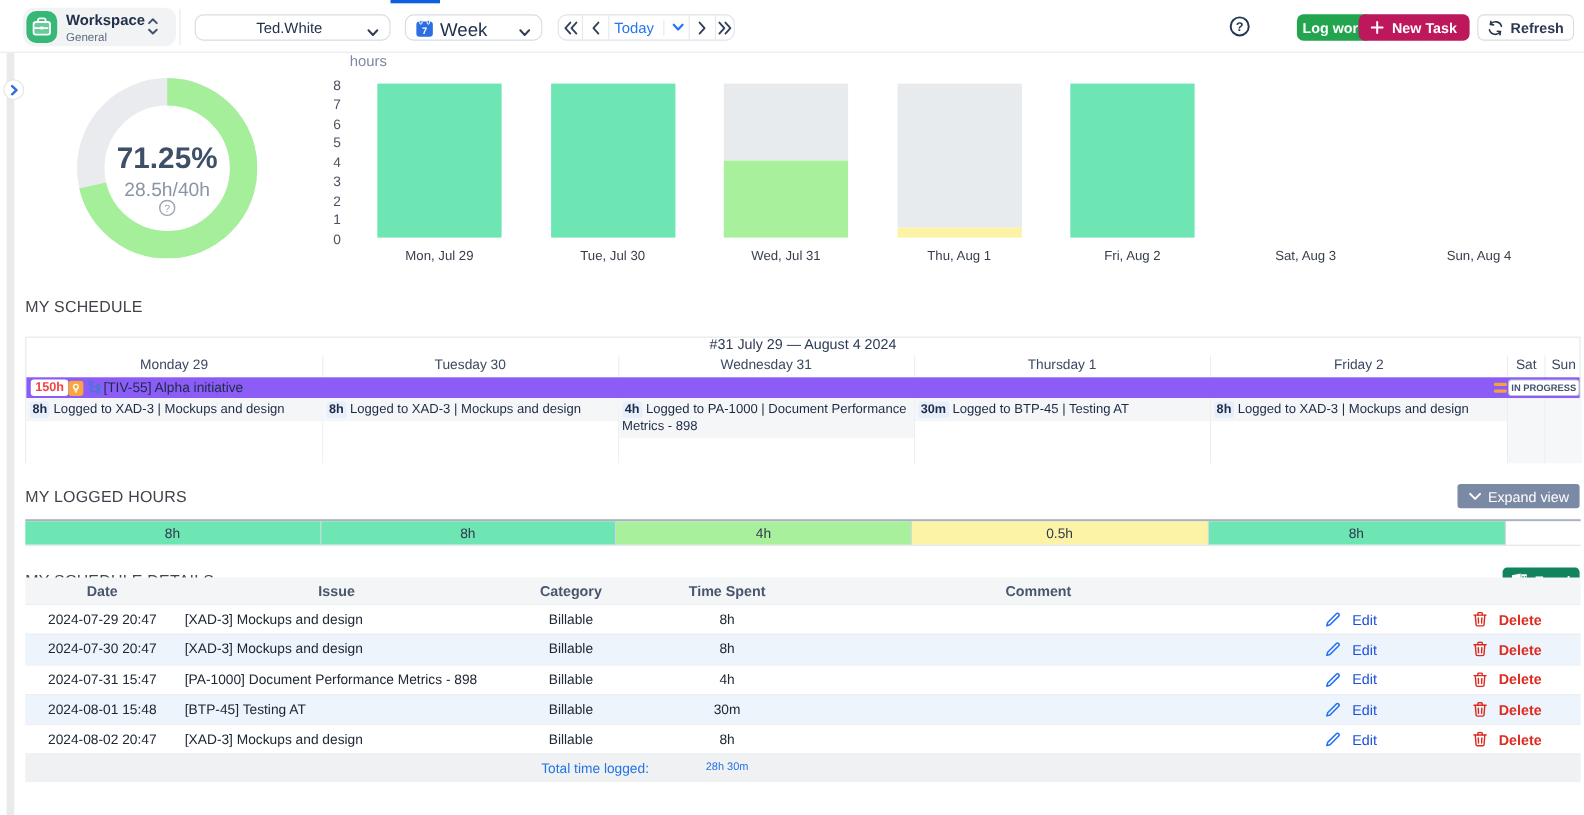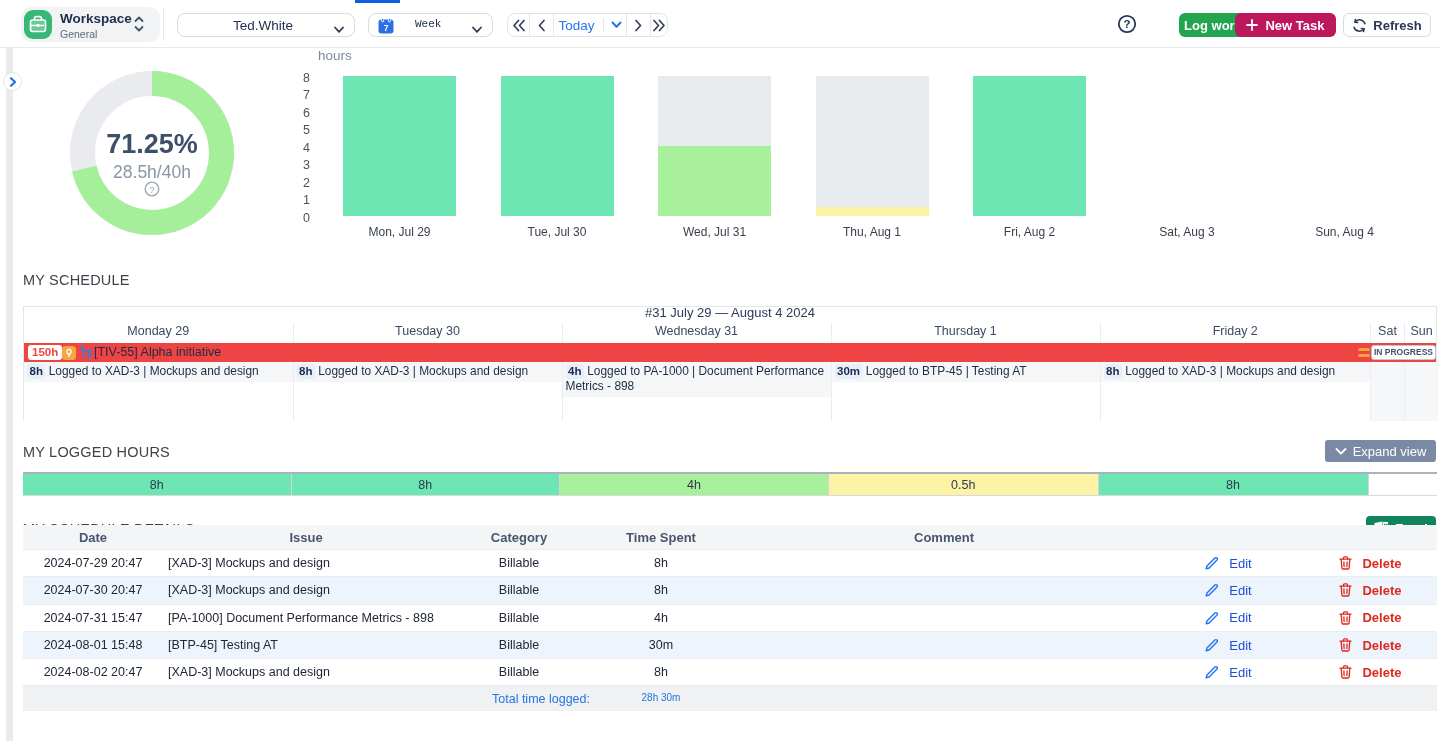--- a/index.html
+++ b/index.html
@@ -12,21 +12,21 @@
 #wschip { position:absolute; left:21px; top:7px; width:139px; height:35px; background:#f2f3f5; border-radius:10px; }
 #wsicon { position:absolute; left:3px; top:2.5px; width:28px; height:29px; background:#38b877; border-radius:9px; }
 #wsname { position:absolute; left:39px; top:4px; font-size:13.5px; font-weight:700; color:#22304c; line-height:15px; }
 #wsgen { position:absolute; left:39px; top:21px; font-size:10.5px; color:#5d6b80; line-height:13px; }
 #wschev { position:absolute; left:111px; top:6px; }
 #hsep { position:absolute; left:163px; top:8px; width:1px; height:33px; background:#e5e7ea; }
 .sel { position:absolute; top:13px; height:24px; background:#fff; border:1px solid #d7dbe1; border-radius:8px; color:#22304c; font-size:13.5px; }
 #selUser { left:177px; width:178px; }
 #selUser .txt { position:absolute; left:24px; top:4px;margin-left:31px; }
 #selWeek { left:368px; width:125px; }
-#selWeek .txt { position:absolute; left:46px; top:4px; font-size:11px;font-family:Liberation Mono, monospace; }
+#selWeek .txt { position:absolute; left:31px; top:4px; font-size:17px; }
 .chevdown { position:absolute; right:9px; top:8px; }
 #navgrp { position:absolute; left:507px; top:13px; width:161px; height:24px; border:1px solid #dfe3e8; border-radius:8px; background:#fff; display:flex; }
 #navgrp .seg { border-right:1px solid #e4e7eb; display:flex; align-items:center; justify-content:center; height:100%; }
 #navgrp .seg:last-child { border-right:none; }
 #qmark { position:absolute; left:1117px; top:14px; }
 .btn { position:absolute; top:13px; height:24px; border-radius:6px; font-size:13px; font-weight:700; color:#fff; display:flex; align-items:center; justify-content:center; }
 #btnLog { left:1147px; width:68px; background:#23a550;margin-left:32px; }
 #btnNew { left:1235px; width:101px; background:#be185d; }
 #btnRef { left:1343px; width:88px; background:#fff; border:1px solid #d8dce2; color:#2b3750; }
 
@@ -46,21 +46,21 @@
 .bar { position:absolute; width:113px; }
 .daylab { position:absolute; width:140px; text-align:center; top:225px; font-size:12px; color:#373f4b; }
 
 
 .sect { position:absolute; left:23px; font-size:14.5px; color:#3f444b; letter-spacing:0.2px; }
 
 
 #sched { position:absolute; left:23px; top:306px; width:1414px; height:115px; border:1px solid #e4e7ea; }
 #schedWk { position:absolute; left:0; top:-3px; width:100%; height:18px; text-align:center; font-size:13px; color:#2c3a55; line-height:18px; }
 .dayhead { position:absolute; top:16px; height:20px; border-right:1px solid #ebedf0; text-align:center; font-size:12.5px; color:#3b4963; font-weight:400; padding-top:1px; }
-#schedRow1 { position:absolute; left:0; top:36px; width:100%; height:19px; background:#ef4444; }
+#schedRow1 { position:absolute; left:0; top:36px; width:100%; height:19px; background:#8b5cf6; }
 .daycell { position:absolute; top:55px; height:59px; border-right:1px solid #ebedf0; background:#fff; }
 .daycell.we { background:#f6f7f8; }
 .evt { margin:0; background:#f5f6f7; padding:2px 3px 3px 3px; font-size:11.9px; color:#1d2b47; line-height:15px; }
 .hchip { display:inline-block; background:#e7effc; border-radius:3px; padding:0 2.5px; font-weight:700; font-size:11.5px; }
 
 
 #lhbar { position:absolute; left:23px; top:472px; width:1414px; height:24px; border-top:2px solid #a9b2bd; border-bottom:1px solid #d6dade; display:flex; }
 #lhbar .seg { height:100%; border-right:1px solid #d0d6dc; display:flex; align-items:center; justify-content:center; font-size:12.5px; color:#2f3b4d; }
 #expand { position:absolute; left:1325px; top:440px; width:111px; height:22px; background:#7b8aa4; border-radius:3px; color:#fff; font-size:13px; display:flex; align-items:center; justify-content:center; gap:6px; }
 

